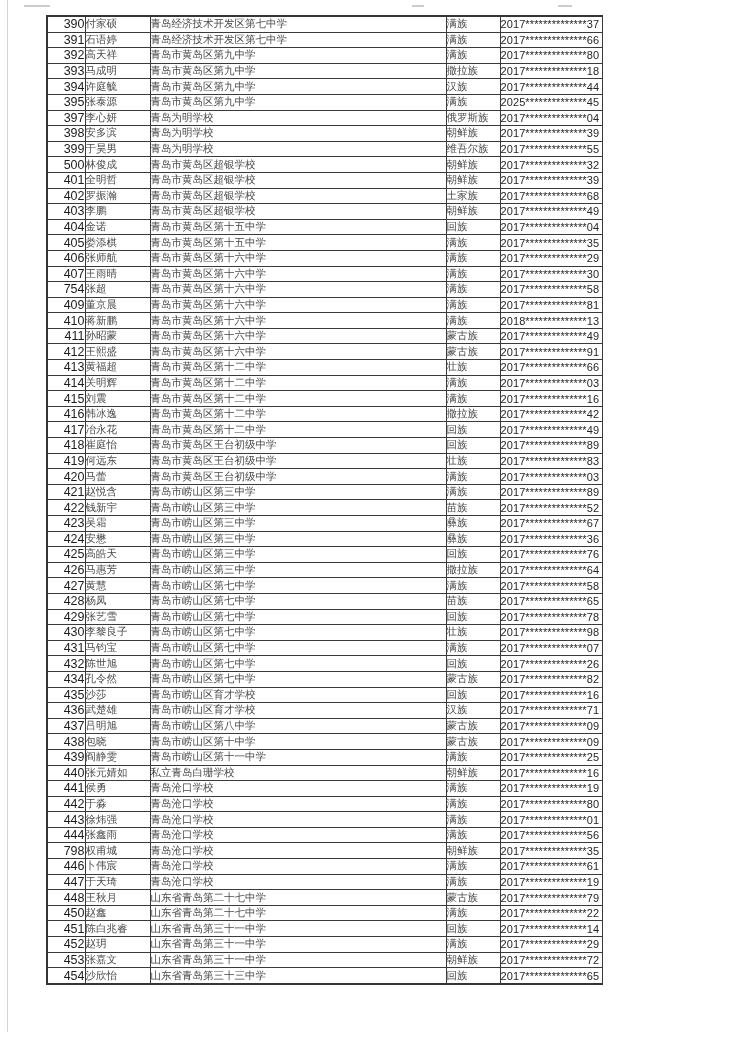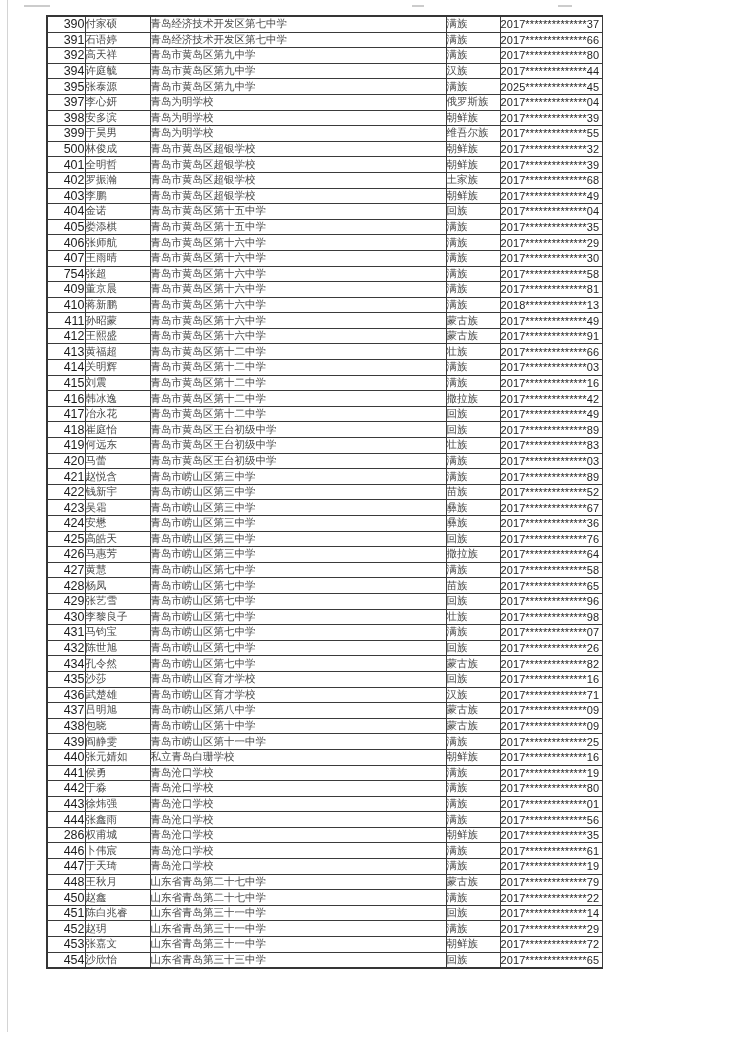--- a/index.html
+++ b/index.html
@@ -117,20 +117,27 @@
           <td class="c-id">2017**************66</td>
         </tr>
         <tr>
           <td class="c-num">392</td>
           <td class="c-cjk">高天祥</td>
           <td class="c-cjk">青岛市黄岛区第九中学</td>
           <td class="c-cjk">满族</td>
           <td class="c-id">2017**************80</td>
         </tr>
         <tr>
+          <td class="c-num">393</td>
+          <td class="c-cjk">马成明</td>
+          <td class="c-cjk">青岛市黄岛区第九中学</td>
+          <td class="c-cjk">撒拉族</td>
+          <td class="c-id">2017**************18</td>
+        </tr>
+        <tr>
           <td class="c-num">394</td>
           <td class="c-cjk">许庭毓</td>
           <td class="c-cjk">青岛市黄岛区第九中学</td>
           <td class="c-cjk">汉族</td>
           <td class="c-id">2017**************44</td>
         </tr>
         <tr>
           <td class="c-num">395</td>
           <td class="c-cjk">张泰源</td>
           <td class="c-cjk">青岛市黄岛区第九中学</td>
@@ -359,21 +366,21 @@
           <td class="c-cjk">杨凤</td>
           <td class="c-cjk">青岛市崂山区第七中学</td>
           <td class="c-cjk">苗族</td>
           <td class="c-id">2017**************65</td>
         </tr>
         <tr>
           <td class="c-num">429</td>
           <td class="c-cjk">张艺雪</td>
           <td class="c-cjk">青岛市崂山区第七中学</td>
           <td class="c-cjk">回族</td>
-          <td class="c-id">2017**************96</td>
+          <td class="c-id">2017**************78</td>
         </tr>
         <tr>
           <td class="c-num">430</td>
           <td class="c-cjk">李黎良子</td>
           <td class="c-cjk">青岛市崂山区第七中学</td>
           <td class="c-cjk">壮族</td>
           <td class="c-id">2017**************98</td>
         </tr>
         <tr>
           <td class="c-num">431</td>
@@ -460,21 +467,21 @@
           <td class="c-id">2017**************01</td>
         </tr>
         <tr>
           <td class="c-num">444</td>
           <td class="c-cjk">张鑫雨</td>
           <td class="c-cjk">青岛沧口学校</td>
           <td class="c-cjk">满族</td>
           <td class="c-id">2017**************56</td>
         </tr>
         <tr>
-          <td class="c-num">286</td>
+          <td class="c-num">798</td>
           <td class="c-cjk">权甫城</td>
           <td class="c-cjk">青岛沧口学校</td>
           <td class="c-cjk">朝鲜族</td>
           <td class="c-id">2017**************35</td>
         </tr>
         <tr>
           <td class="c-num">446</td>
           <td class="c-cjk">卜伟宸</td>
           <td class="c-cjk">青岛沧口学校</td>
           <td class="c-cjk">满族</td>

